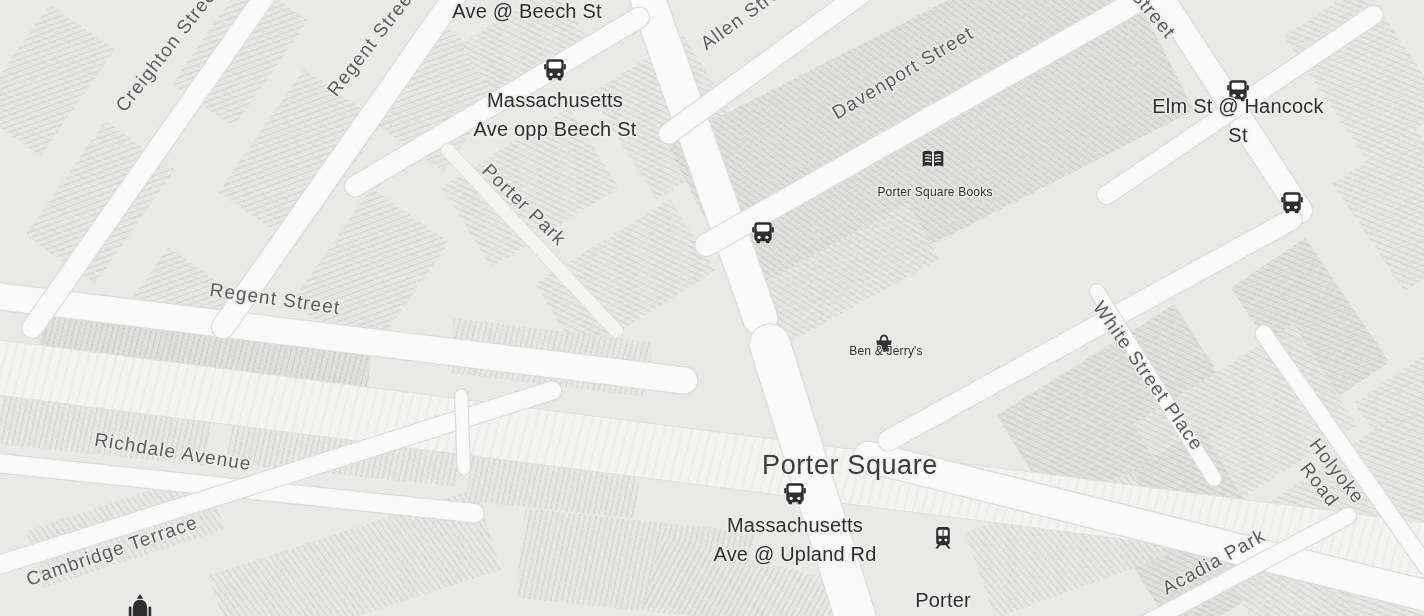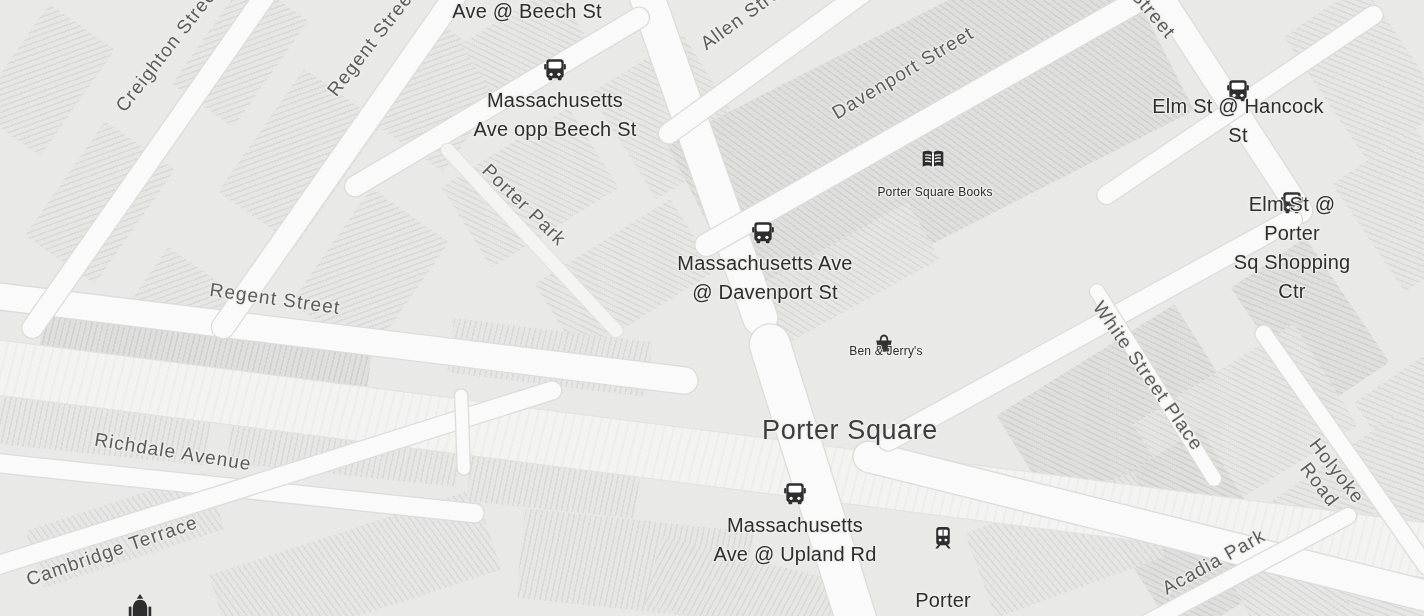--- a/index.html
+++ b/index.html
@@ -138,46 +138,42 @@
   <div class="label street-label" style="left:903px;top:73px;--r:-31deg">Davenport Street</div>
   <div class="label street-label" style="left:1153px;top:14px;--r:50deg">Street</div>
   <div class="label street-label" style="left:524px;top:205px;--r:44deg">Porter Park</div>
   <div class="label street-label" style="left:275px;top:299px;--r:8deg">Regent Street</div>
   <div class="label street-label" style="left:173px;top:452px;--r:9deg">Richdale Avenue</div>
   <div class="label street-label" style="left:112px;top:551px;--r:-19deg">Cambridge Terrace</div>
   <div class="label street-label" style="left:1148px;top:376px;--r:55deg">White Street Place</div>
   <div class="label street-label" style="left:1328px;top:478px;--r:52deg">Holyoke Road</div>
   <div class="label street-label" style="left:1214px;top:562px;--r:-29deg">Acadia Park</div>
 
-  <div class="label area-label" style="left:850px;top:430px">Porter Square</div>
+  <div class="label area-label" style="left:850px;top:465px">Porter Square</div>
 
   <div class="label stop-label" style="left:527px;top:11px">Ave @ Beech St</div>
 
   <div class="map-icon" style="left:555px;top:70px"><svg viewBox="0 0 24 24" width="26" height="26">
         <use href="#sym-bus"></use>
       </svg></div>
   <div class="label stop-label" style="left:555px;top:115px">Massachusetts
 Ave opp Beech St</div>
 
   <div class="map-icon" style="left:1238px;top:91px"><svg viewBox="0 0 24 24" width="26" height="26">
         <use href="#sym-bus"></use>
       </svg></div>
   <div class="label stop-label" style="left:1238px;top:121px">Elm St @ Hancock St</div>
 
   <div class="map-icon" style="left:763px;top:233px"><svg viewBox="0 0 24 24" width="26" height="26">
         <use href="#sym-bus"></use>
       </svg></div>
-  <div class="label stop-label" style="left:765px;top:278px">Massachusetts Ave
-@ Davenport St</div>
 
   <div class="map-icon" style="left:1292px;top:203px"><svg viewBox="0 0 24 24" width="26" height="26">
         <use href="#sym-bus"></use>
       </svg></div>
-  <div class="label stop-label" style="left:1292px;top:248px">Elm St @ Porter
-Sq Shopping Ctr</div>
 
   <div class="map-icon" style="left:795px;top:494px"><svg viewBox="0 0 24 24" width="26" height="26">
         <use href="#sym-bus"></use>
       </svg></div>
   <div class="label stop-label" style="left:795px;top:540px">Massachusetts
 Ave @ Upland Rd</div>
 
   <div class="map-icon" style="left:943px;top:538px"><svg viewBox="0 0 24 24" width="25" height="25">
         <use href="#sym-train"></use>
       </svg></div>

